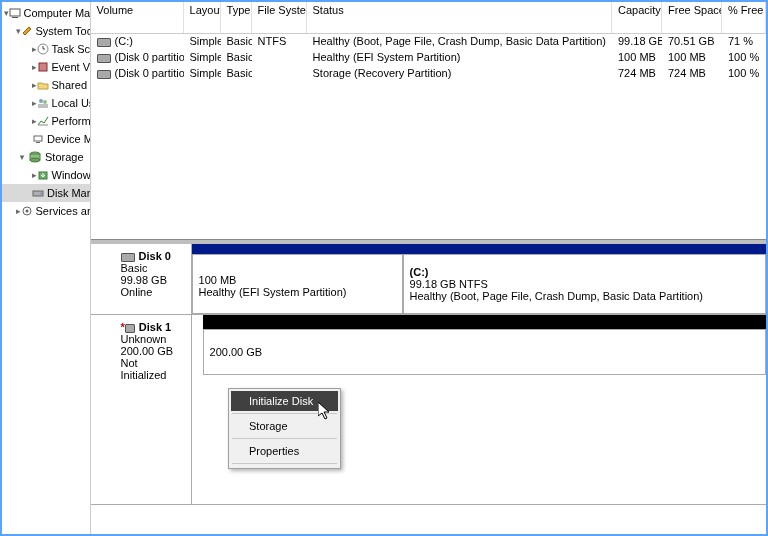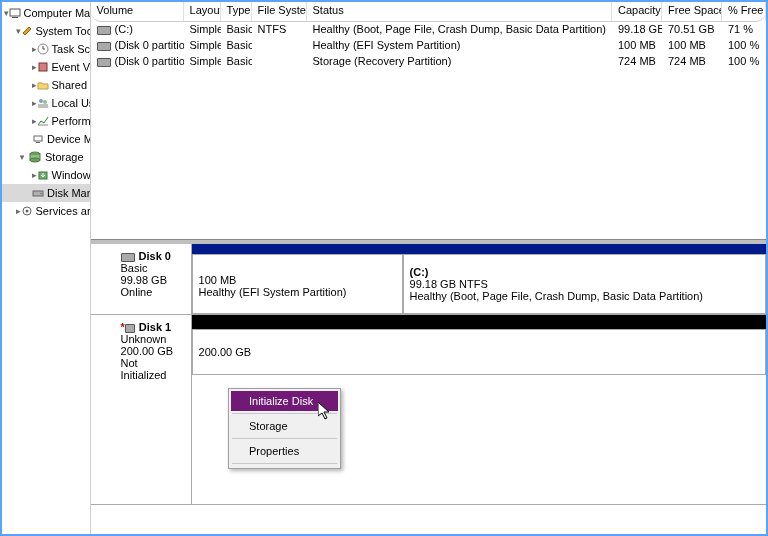--- a/index.html
+++ b/index.html
@@ -11,42 +11,42 @@
   .tree-item.sel { background: #d9d9d9; }
   .expander { width: 12px; text-align: center; color: #666; font-size: 9px; display: inline-block; }
   .ticon { width: 14px; height: 14px; margin-right: 3px; display: inline-flex; align-items: center; justify-content: center; }
   .tree-label { white-space: nowrap; }
   .indent1 { padding-left: 2px; }
   .indent2 { padding-left: 14px; }
   .indent3 { padding-left: 30px; }
   
   .right { flex: 1; display: flex; flex-direction: column; }
   .grid { flex: 0 0 238px; border-bottom: 1px solid #888; display: flex; flex-direction: column; }
-  .grid-header { display: flex; height: 20px; border-bottom: 1px solid #ccc; background: #fff; border-radius: 10px; }
+  .grid-header { display: flex; height: 32px; border-bottom: 1px solid #ccc; background: #fff; }
   .gh { border-right: 1px solid #e0e0e0; padding: 2px 6px; color: #000; white-space: nowrap; overflow: hidden; }
   .grid-body { flex: 1; overflow: hidden; }
   .grow { display: flex; height: 16px; padding-top: 1px; }
   .gcell { padding: 0 6px; white-space: nowrap; overflow: hidden; }
   .disk-glyph { display: inline-block; width: 14px; height: 9px; background: #aaa; border: 1px solid #555; border-radius: 1px; margin-right: 4px; vertical-align: middle; }
   
   .diskmap { flex: 1; background: #fff; border-top: 4px solid #bfbfbf; overflow: hidden; }
   .disk-row { display: flex; border-bottom: 1px solid #aaa; padding-left: 24px; }
   .disk-info { width: 77px; padding: 6px; border-right: 1px solid #aaa; }
   .disk-info b { font-weight: bold; }
   .disk-parts { flex: 1; display: flex; position: relative; }
   .disk-header { height: 10px; background: #001a8a; width: 100%; }
   .disk-header.black { background: #000; height: 14px; }
   .partbox { border: 1px solid #aaa; padding: 4px 6px; display: flex; flex-direction: column; justify-content: center; min-height: 60px; }
   .partbox .plabel { font-size: 11px; }
   .spacer4 { height: 4px; }
   .error-dot { color: #c00; font-weight: bold; }
   
   .ctxmenu { position: absolute; left: 226px; top: 386px; width: 113px; background: #f0f0f0; border: 1px solid #a0a0a0; box-shadow: 2px 2px 4px rgba(0,0,0,0.3); z-index: 10; padding: 2px; }
   .ctxitem { padding: 4px 18px; cursor: default; }
-  .ctxitem.hi { background: #701a75; color: #fff; }
+  .ctxitem.hi { background: #404040; color: #fff; }
   .ctxsep { height: 1px; background: #c8c8c8; margin: 2px 1px; }
   .cursor { position: absolute; left: 316px; top: 400px; z-index: 20; pointer-events: none; }
   
   .c-vol { width: 93px; } .c-lay { width: 37px; } .c-typ { width: 31px; } .c-fs { width: 55px; }
   .c-sta { flex: 1; } .c-cap { width: 50px; } .c-fre { width: 60px; } .c-pct { width: 44px; }
 </style>
 </head>
 <body>
 
 <div class="window">
@@ -242,21 +242,21 @@
             <div class="disk-header"></div>
             <div class="partbox">
               <div class="plabel"><b>(C:)</b></div>
               <div class="plabel">99.18 GB NTFS</div>
               <div class="plabel">Healthy (Boot, Page File, Crash Dump, Basic Data Partition)</div>
             </div>
           </div>
         </div>
       </div>
 
-      <div class="disk-row" style="min-height:190px;">
+      <div class="disk-row" style="min-height:190px;gap:11px;">
         <div class="disk-info">
           <span class="error-dot">*</span><span class="disk-glyph" style="width:10px;"></span><b>Disk 1</b><br>
           <span>Unknown</span><br>
           <span>200.00 GB</span><br>
           <span>Not Initialized</span>
         </div>
         <div class="disk-parts">
           <div style="flex:1; display:flex; flex-direction:column;">
             <div class="disk-header black"></div>
             <div class="partbox" style="min-height:46px;">

